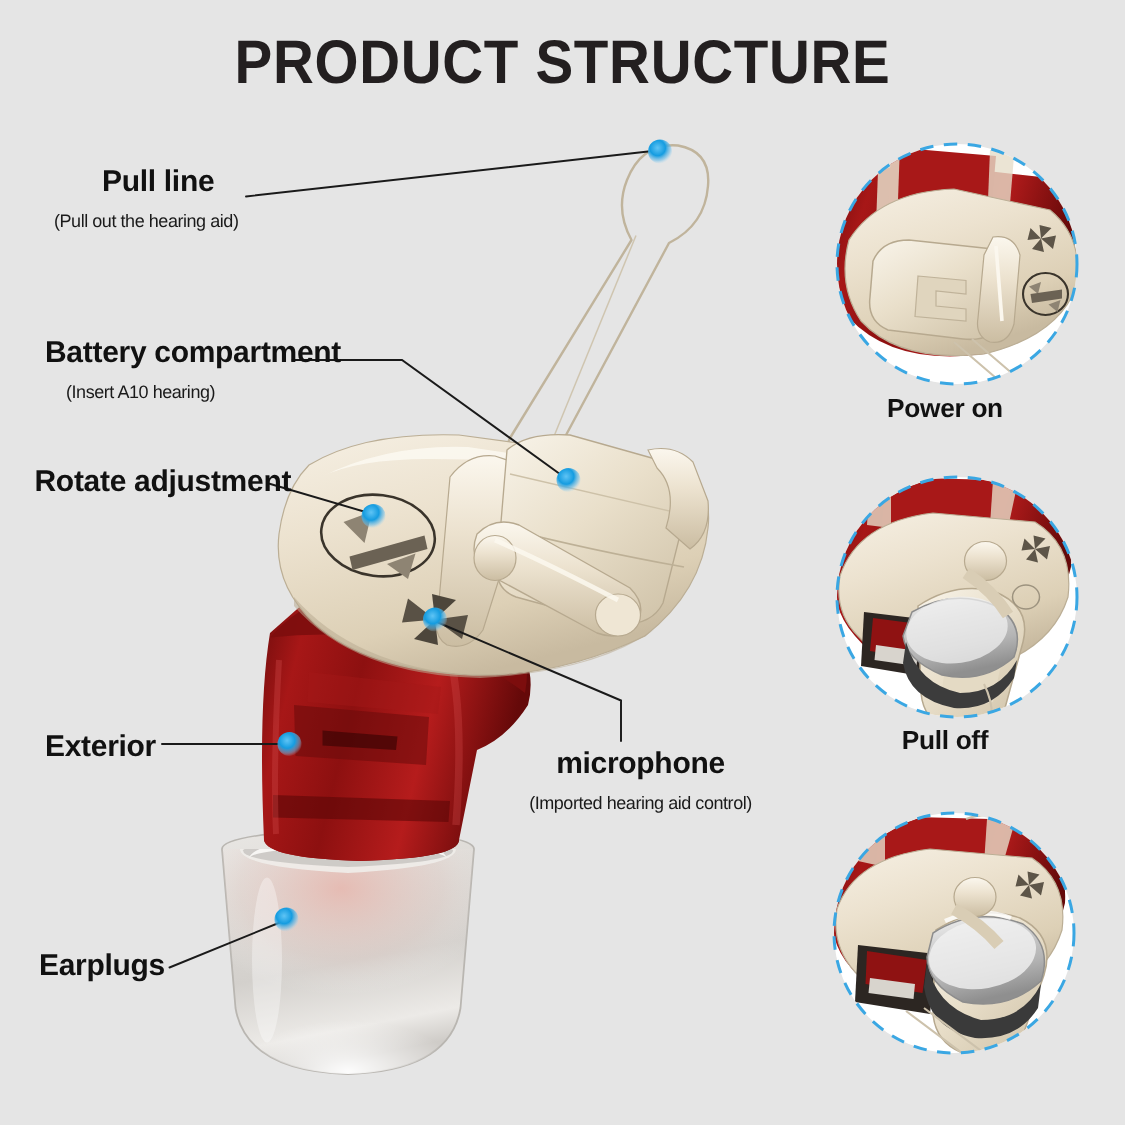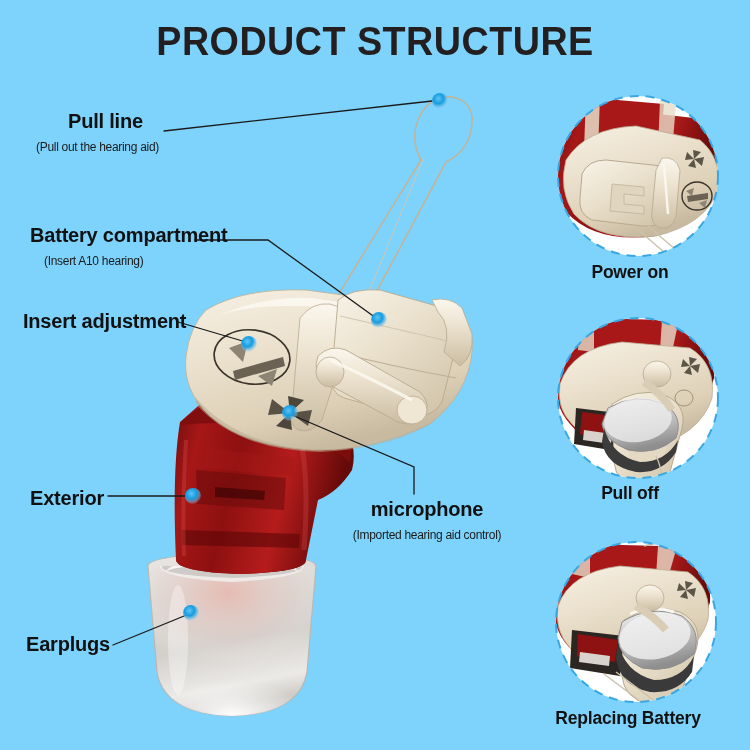--- a/index.html
+++ b/index.html
@@ -4,21 +4,21 @@
 <style>
   html, body {
     margin: 0;
     padding: 0;
     background: #ffffff;
   }
   #page {
     position: relative;
     width: 750px;
     height: 750px;
-    background: #7dd3fc;
+    background: #e5e5e5;
     overflow: hidden;
     font-family: "Liberation Sans", sans-serif;
   }
   #title {
     position: absolute;
     top: 18px;
     left: 0;
     width: 750px;
     text-align: center;
     font-family: "Liberation Sans", sans-serif;
@@ -382,33 +382,32 @@
     <div class="c-title">Pull line</div>
     <div class="c-sub">(Pull out the hearing aid)</div>
   </div>
 
   <div class="callout" id="callout-battery">
     <div class="c-title">Battery compartment</div>
     <div class="c-sub">(Insert A10 hearing)</div>
   </div>
 
   <div class="callout" id="callout-volume">
-    <div class="c-title">Insert adjustment</div>
+    <div class="c-title">Rotate adjustment</div>
   </div>
 
   <div class="callout" id="callout-exterior">
     <div class="c-title">Exterior</div>
   </div>
 
   <div class="callout" id="callout-microphone">
     <div class="c-title">microphone</div>
     <div class="c-sub">(Imported hearing aid control)</div>
   </div>
 
   <div class="callout" id="callout-earplugs">
     <div class="c-title">Earplugs</div>
   </div>
 
   <div class="inset-label" id="inset-label-0">Power on</div>
   <div class="inset-label" id="inset-label-1">Pull off</div>
-  <div class="inset-label" id="inset-label-2">Replacing Battery</div>
 
 </div>
 
 </body></html>

